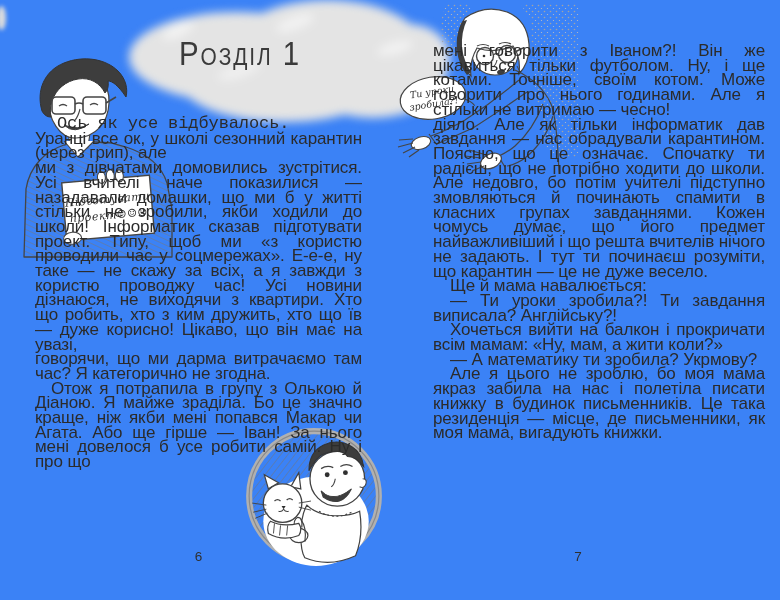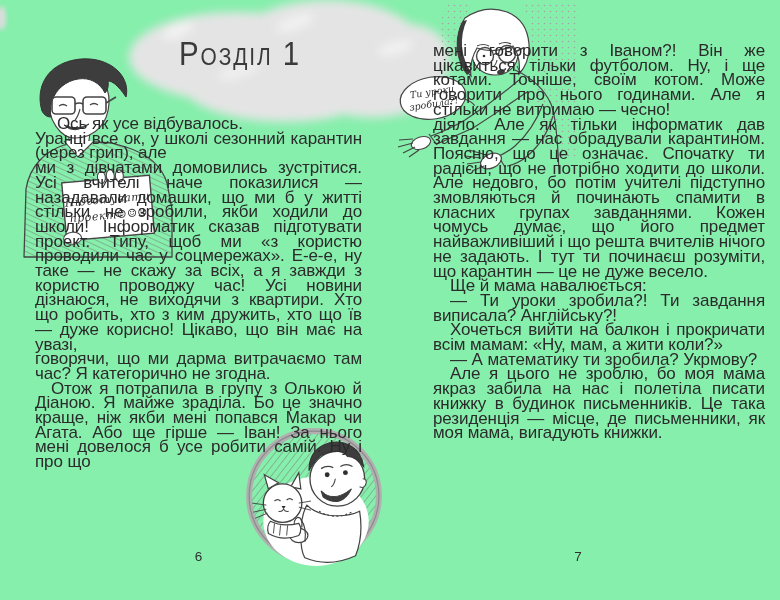--- a/index.html
+++ b/index.html
@@ -1,16 +1,16 @@
 <!DOCTYPE html>
 <html lang="uk"><head>
 <meta charset="utf-8">
 <style>
   html,body{margin:0;padding:0;background:#fff;}
-  .spread{position:relative;width:780px;height:600px;background:#86efac;overflow:hidden;
+  .spread{position:relative;width:780px;height:600px;background:#3b82f6;overflow:hidden;
           font-family:"Liberation Sans","DejaVu Sans",sans-serif;color:#2b2b2b;}
   .page{position:absolute;top:0;height:600px;width:390px;}
   .page-left{left:0;}
   .page-right{left:390px;}
 
   
   .blob{position:absolute;left:125px;top:-8px;width:330px;height:142px;filter:blur(5px);z-index:0;}
   .blob i{position:absolute;display:block;border-radius:50%;background:#e4e4e4;}
   .blob .b1{left:4px;top:20px;width:215px;height:90px;}
   .blob .b2{left:105px;top:8px;width:195px;height:100px;}
@@ -26,21 +26,21 @@
 
   .chapter-title{position:absolute;left:150px;top:36px;width:180px;margin:0;z-index:2;
                  font-weight:400;font-variant:small-caps;font-size:31px;letter-spacing:2px;
                  text-align:center;color:#3a3a3a;transform:scale(.95,1.1);}
 
   .text{position:absolute;z-index:2;}
   .text p{margin:0;font-size:17px;line-height:14.7px;text-align:justify;letter-spacing:-0.1px;
           overflow-wrap:break-word;}
   .text-left{left:35px;top:117px;width:327px;}
   .l0{margin-left:112px;}
-  .l1{margin-left:112px;text-indent:22px;}
+  .l1{margin-left:112px;text-indent:22px;font-family:Liberation Mono, monospace;}
   .l2{margin-top:12px;margin-left:97px;}
   .l4{margin-right:118px;}
   .l5{margin-right:118px;text-indent:16px;}
   .text-right{left:43px;top:44px;width:332px;}
   .r0{margin-left:141px;}
   .r1{margin-left:141px;text-indent:15px;}
   .r2{margin-left:70px;}
   .ind{text-indent:17px;}
 
   .pagenum{position:absolute;top:549px;font-size:13.5px;color:#2f2f2f;z-index:2;text-align:center;}

